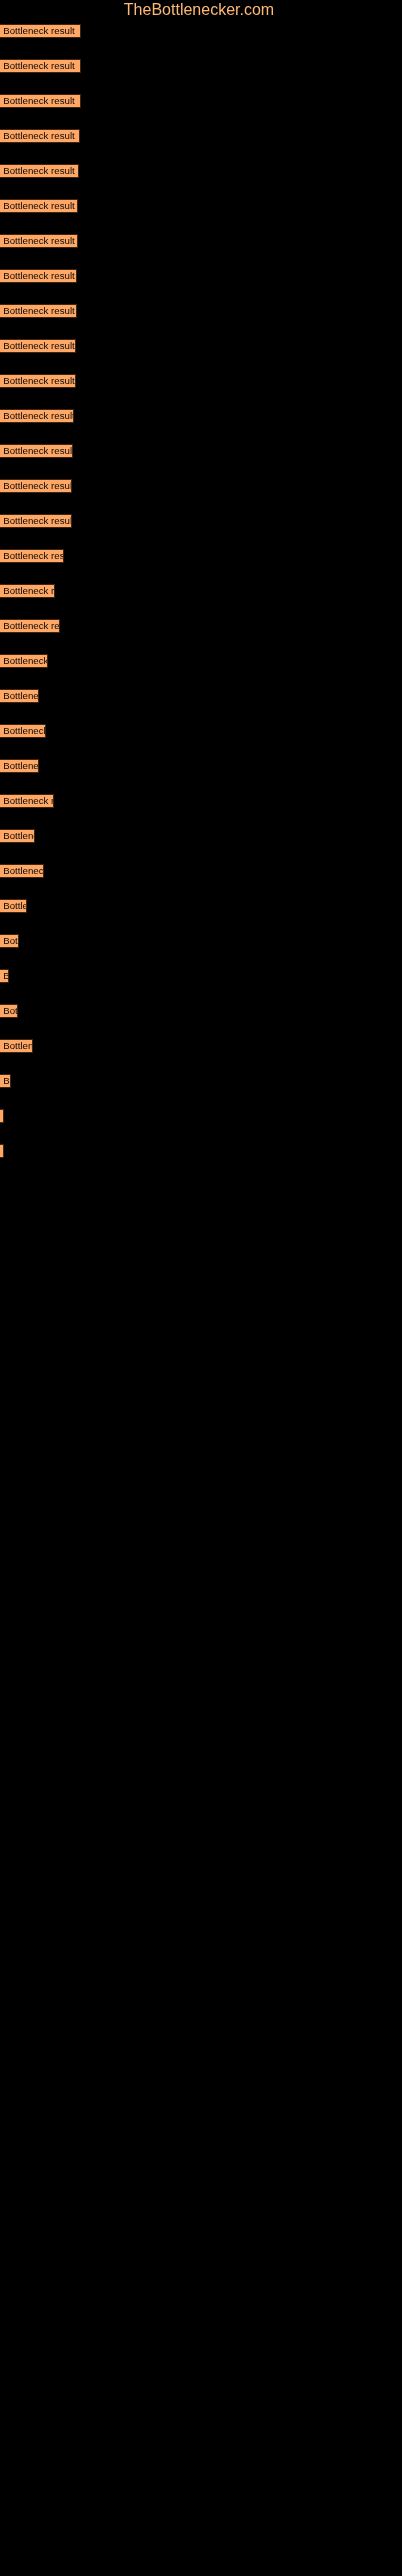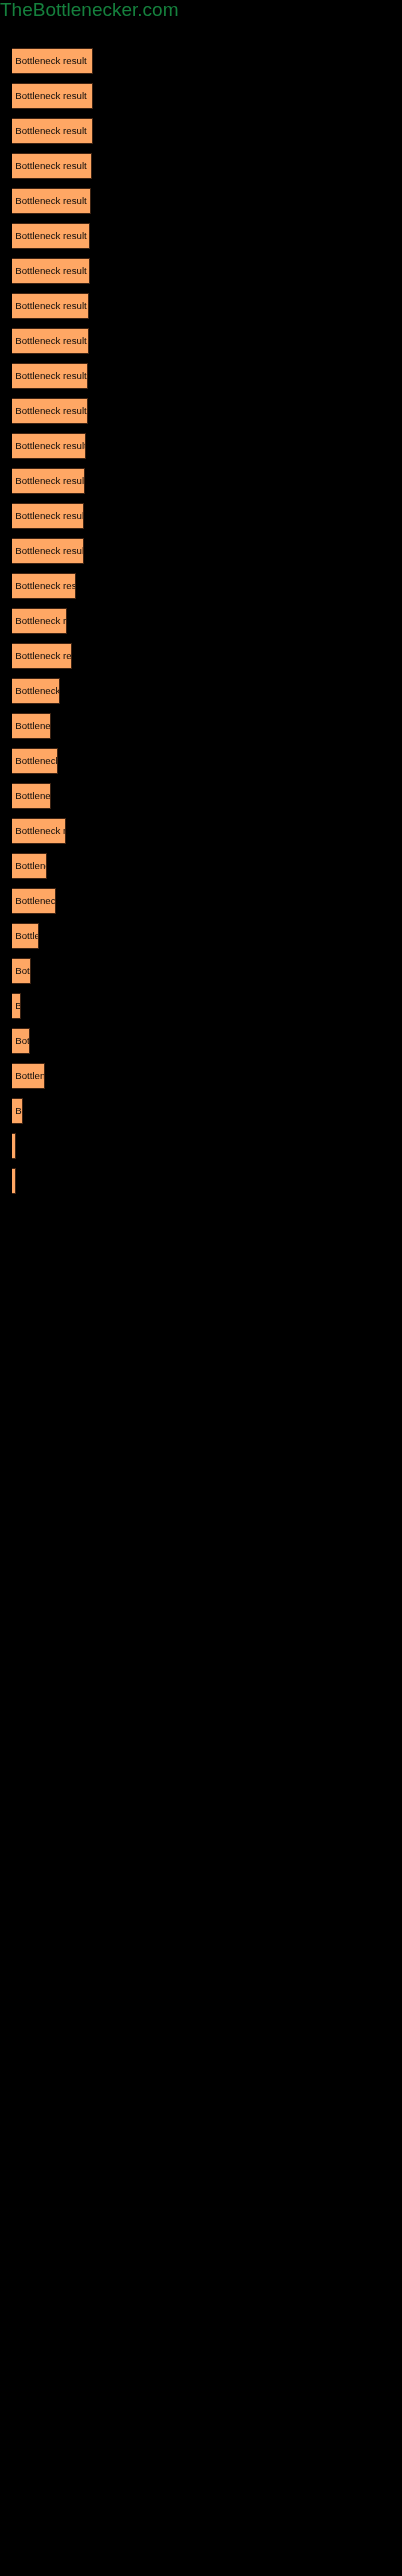--- a/index.html
+++ b/index.html
@@ -13,54 +13,53 @@
     position: relative;
     font-family: "Liberation Sans", sans-serif;
     overflow: hidden;
   }
 
   .site-title {
     position: absolute;
     top: 0px;
     left: 0px;
     width: 398px;
-    text-align: left;
-    color: #15803d;
-    font-size: 19px;
+    text-align: center;
+    color: #fdba74;
+    font-size: 16px;
     line-height: 19.3px;
     font-family: "Liberation Sans", sans-serif;
     letter-spacing: 0px;
     white-space: nowrap;
   }
 
   .chart-area {
     position: absolute;
     top: 24px;
     left: 0px;
     width: 403px;
   }
 
   .bar-row {
     position: relative;
     height: 35px;
   }
 
   .bar {
     position: absolute;
-    left: 12px;
+    left: 0px;
     top: 0px;
-    height: 26px;
+    height: 14px;
     background: #ffa764;
     border-top: 0.8px solid #3f2413;
     border-bottom: 0.8px solid #3f2413;
     border-right: 0.8px solid #3f2413;
     box-sizing: border-box;
     overflow: hidden;
     white-space: nowrap;
-    margin-top: 24px;
   }
 
   .bar-label {
     display: block;
     position: absolute;
     left: 3.2px;
     top: 50%;
     transform: translateY(-50%);
     font-size: 9.7px;
     line-height: 11.3px;

